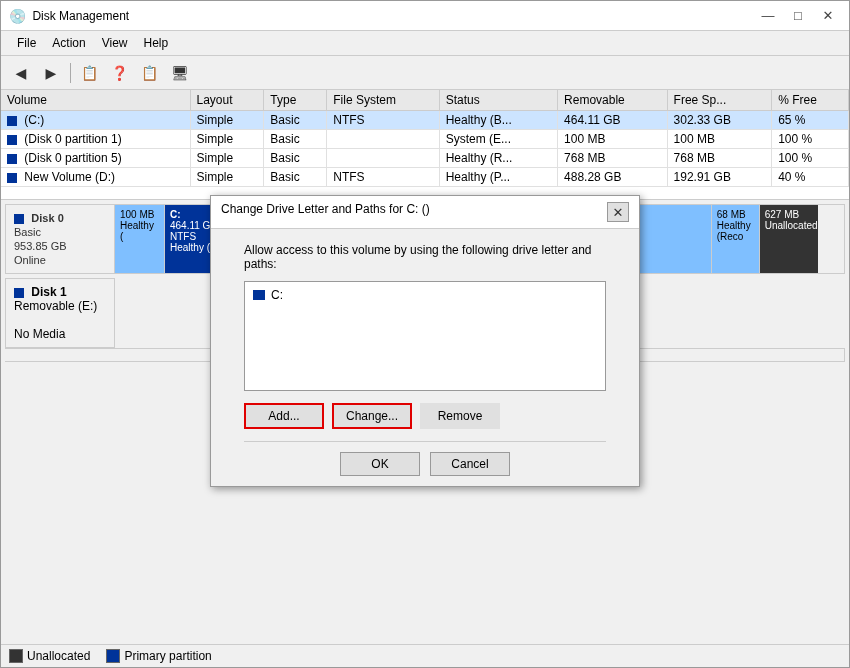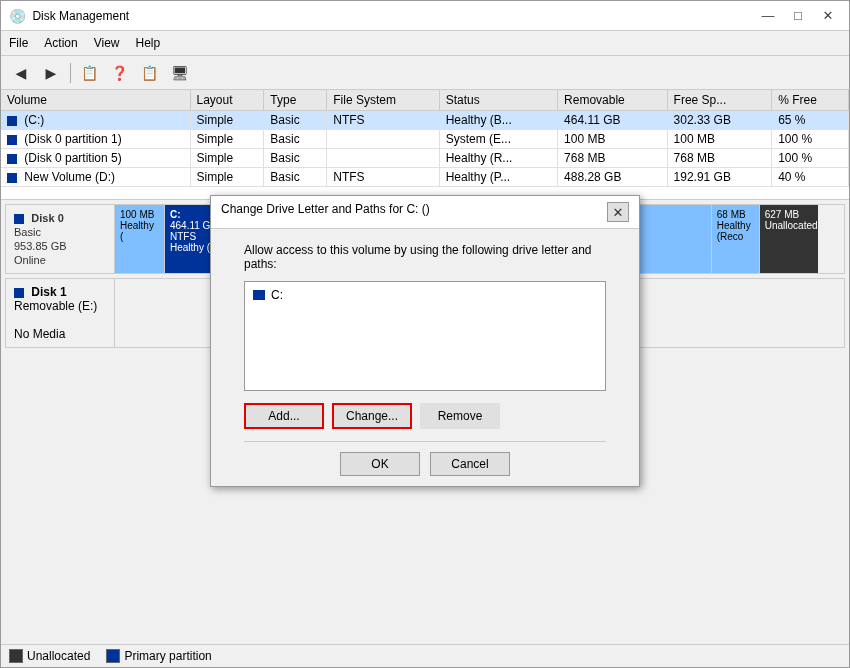--- a/index.html
+++ b/index.html
@@ -58,21 +58,21 @@
       align-items: center;
       justify-content: center;
       color: #444;
     }
 
     
     .menu-bar {
       display: flex;
       background: #f0f0f0;
       border-bottom: 1px solid #ccc;
-      padding: 2px 0;
+      padding: 2px 8px;
     }
 
     .menu-item {
       padding: 3px 8px;
       cursor: pointer;
       font-size: 12px;
       color: #000;
     }
 
     
@@ -330,20 +330,21 @@
       border: 1px solid #999;
       cursor: pointer;
       font-size: 12px;
     }
 
     
     .disk1-row {
       display: flex;
       align-items: stretch;
       min-height: 70px;
+      flex-direction: column;
     }
 
     .disk1-label {
       width: 110px;
       background: #f0f0f0;
       padding: 6px 8px;
       font-size: 12px;
       flex-shrink: 0;
       border: 1px solid #ccc;
     }

